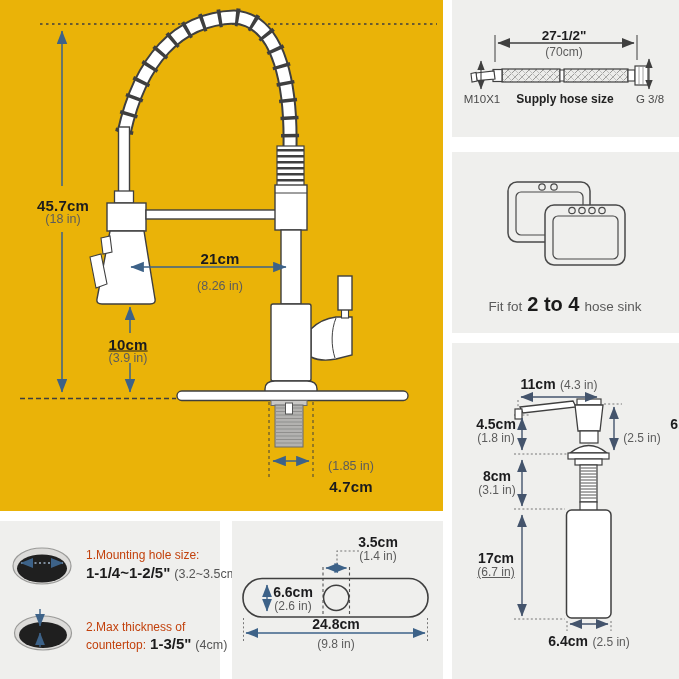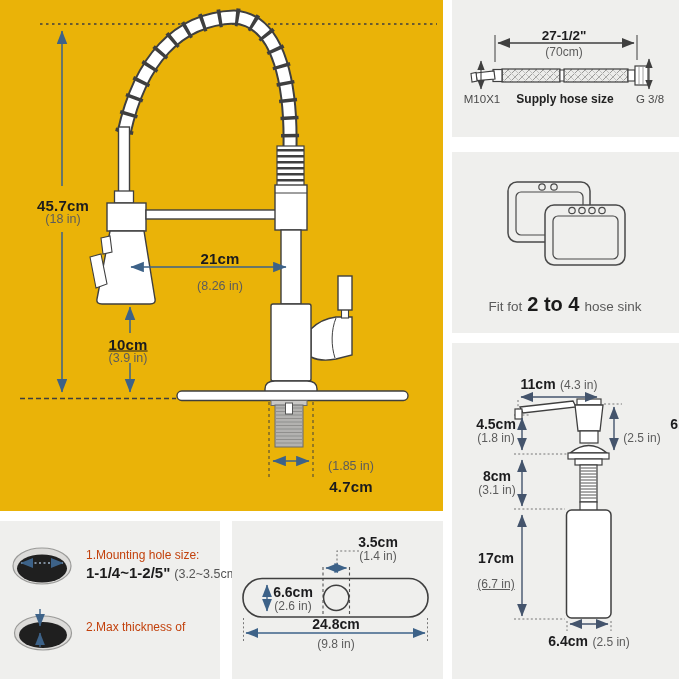--- a/index.html
+++ b/index.html
@@ -202,21 +202,21 @@
       <span class="dv-s">11cm</span>
       <span class="di-s">(4.3 in)</span>
     </div>
     <div class="lbl dv-s" style="left:44px;top:81px;">4.5cm</div>
     <div class="lbl di-s" style="left:44px;top:95px;">(1.8 in)</div>
     <div class="lbl dv-s" style="left:190px;top:81px;margin-left:48px;">6.3cm</div>
     <div class="lbl di-s" style="left:190px;top:95px;">(2.5 in)</div>
     <div class="lbl dv-s" style="left:45px;top:133px;">8cm</div>
     <div class="lbl di-s" style="left:45px;top:147px;">(3.1 in)</div>
     <div class="lbl dv-s" style="left:44px;top:215px;">17cm</div>
-    <div class="lbl di-s" style="left:44px;top:241px;text-decoration:underline;">(6.7 in)</div>
+    <div class="lbl di-s" style="left:44px;top:229px;text-decoration:underline;">(6.7 in)</div>
     <div class="lbl" style="left:137px;top:298px;">
       <span class="dv-s">6.4cm</span>
       <span class="di-s">(2.5 in)</span>
     </div>
   </div>
 
   <div class="panel" id="mounting-panel">
     <svg width="220" height="158" viewBox="0 0 220 158">
       <defs>
         <marker id="ab" markerWidth="10" markerHeight="8" refX="8.6" refY="3.5" orient="auto-start-reverse">
@@ -230,20 +230,25 @@
       <ellipse cx="43" cy="114" rx="24" ry="13" fill="#1f1f1f"></ellipse>
       <line x1="40" y1="88" x2="40" y2="105" stroke="#3d6288" stroke-width="1.4" marker-end="url(#ab)"></line>
       <line x1="40" y1="126" x2="40" y2="112" stroke="#3d6288" stroke-width="1.4" marker-end="url(#ab)"></line>
     </svg>
     <div class="lbl-left note-reg" style="left:86px;top:34px;">1.Mounting hole size:</div>
     <div class="lbl-left row" style="left:86px;top:51px;">
       <span class="note-bold">1-1/4~1-2/5"</span>
       <span class="note-gray">(3.2~3.5cm)</span>
     </div>
     <div class="lbl-left note-reg" style="left:86px;top:106px;">2.Max thickness of</div>
+    <div class="lbl-left row" style="left:86px;top:122px;">
+      <span class="note-reg">countertop: </span>
+      <span class="note-bold">1-3/5"</span>
+      <span class="note-gray">(4cm)</span>
+    </div>
   </div>
 
   <div class="panel" id="plate-panel">
     <svg width="211" height="158" viewBox="0 0 211 158">
       <defs>
         <marker id="ap" markerWidth="10" markerHeight="8" refX="8.6" refY="3.5" orient="auto-start-reverse">
           <polygon points="0,0 9,3.5 0,7" fill="#3d6288"></polygon>
         </marker>
       </defs>
       <polyline points="127,30 105,30 105,44" fill="none" stroke="#777" stroke-width="1.1" stroke-dasharray="2,2.2"></polyline>

